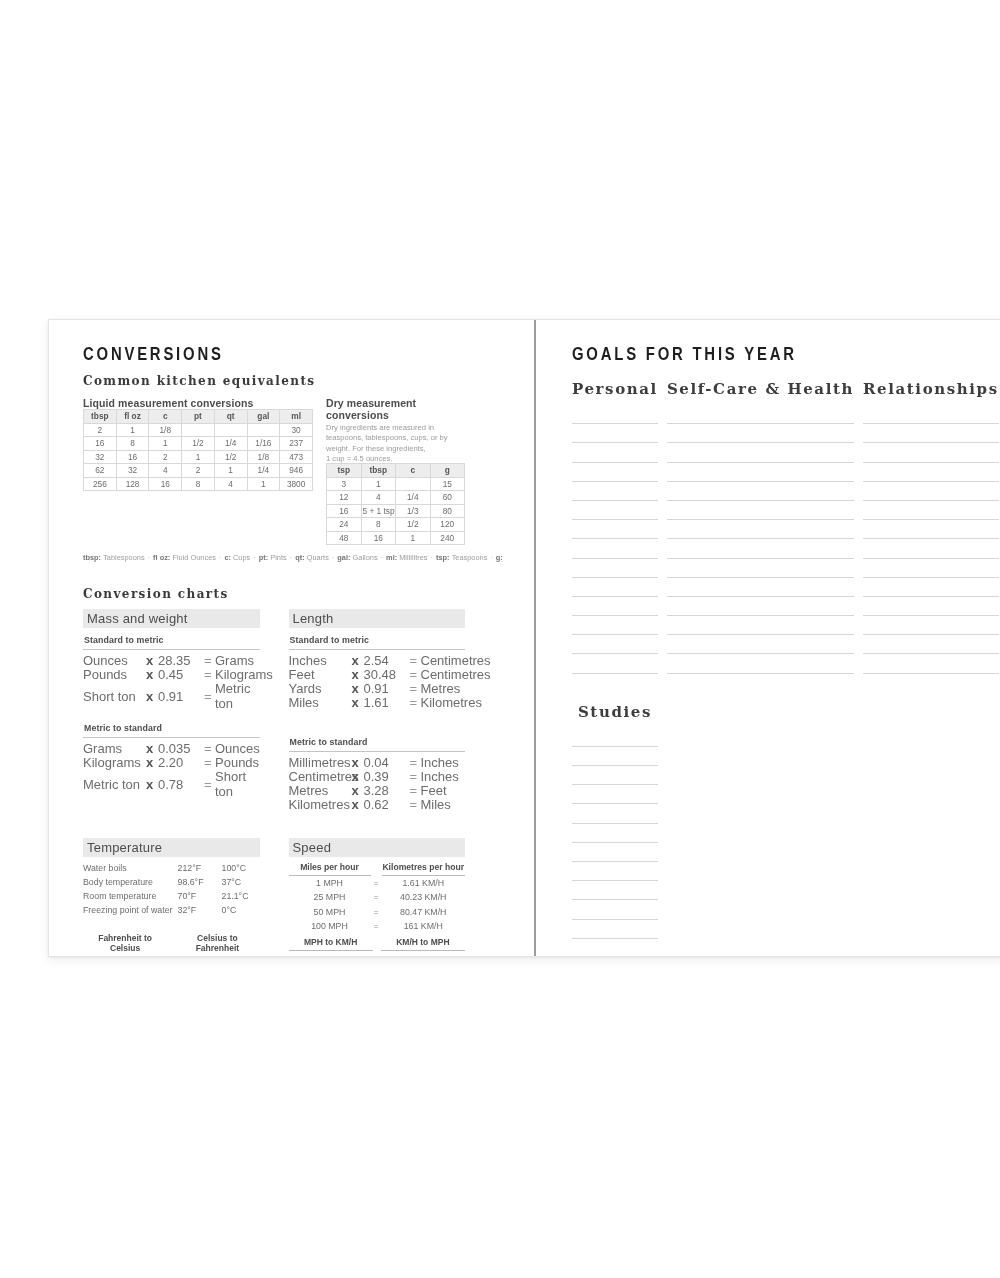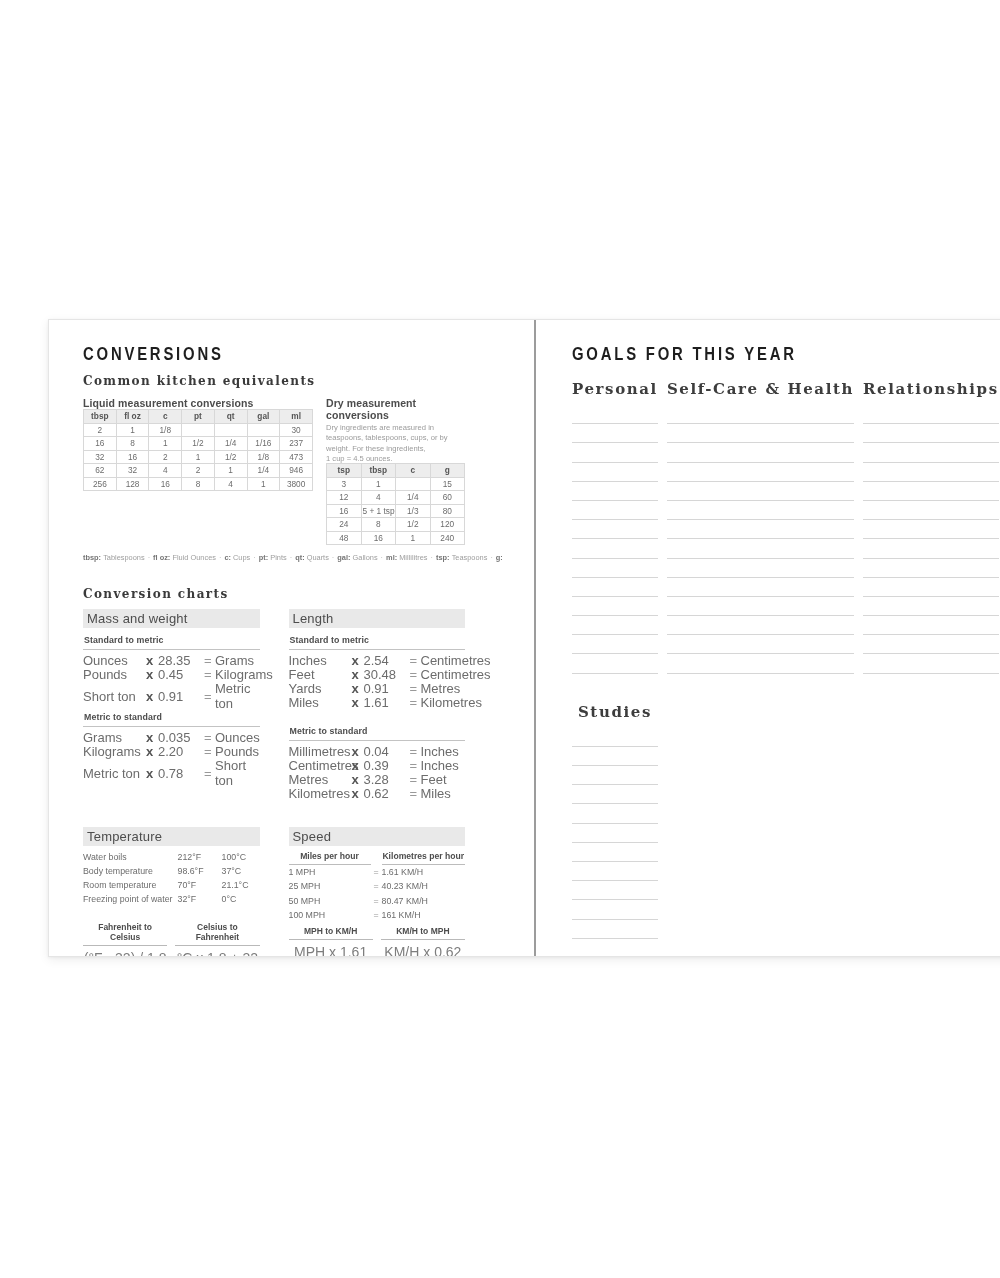--- a/index.html
+++ b/index.html
@@ -53,42 +53,42 @@
   .charts-row { display:flex; gap:29px; margin-top:8px; }
   .chart-col { width:176.5px; }
   .gray-bar {
     background:#e9e9e9; font-size:13px; color:#4d4d4d; letter-spacing:.2px;
     padding:2px 0 2px 4px; margin-bottom:2px;
   }
   .group-label {
     font-size:8.8px; font-weight:700; color:#4d4d4d; letter-spacing:.1px;
     padding:5px 0 4px 1px; border-bottom:1px solid #c3c3c3; margin-bottom:3px;
   }
-  .group-label.mt { margin-top:12px; }
+  .group-label.mt { margin-top:23px; }
   .conv-row {
     display:grid; grid-template-columns:63px 12px 46px 11px auto;
     font-size:13px; color:#6c6c6c; height:14px; align-items:center;
   }
   .conv-row .x  { font-weight:700; color:#555; }
   .conv-row .eq { color:#999; }
 
   .bottom-row { display:flex; gap:29px; margin-top:27px; }
 
   .temp-row { display:flex; font-size:8.8px; color:#6c6c6c; height:14px; align-items:center; }
   .temp-row .t-label { flex:1; }
   .temp-row .t-f { width:44px; }
   .temp-row .t-c { width:38px; }
   #temp-rows { margin-top:4px; }
 
   .speed-grid { display:grid; grid-template-columns:82px 11px 83.5px; }
   .speed-grid .sp-head {
     font-size:8.6px; font-weight:700; color:#4d4d4d; text-align:center;
     padding:3px 0 3px 0; border-bottom:1px solid #bcbcbc;
   }
-  .speed-grid .sp-cell { font-size:8.8px; color:#6c6c6c; text-align:left; height:14.4px; line-height:14.4px; }
+  .speed-grid .sp-cell { font-size:8.8px; color:#6c6c6c; text-align:center; height:14.4px; line-height:14.4px; }
   .speed-grid .sp-eq   { font-size:8.8px; color:#999; text-align:center; height:14.4px; line-height:14.4px; }
 
   .formula-grid { display:grid; grid-template-columns:1fr 1fr; column-gap:8px; }
   .formula-grid.temp-f { margin-top:16px; }
   .formula-grid.speed-f { margin-top:3px; }
   .formula-label {
     font-size:8.5px; font-weight:700; color:#4d4d4d; text-align:center;
     padding-bottom:3px; border-bottom:1px solid #b9b9b9;
   }
   .formula-text { font-size:14px; color:#7d7d7d; text-align:center; padding-top:4px; }

